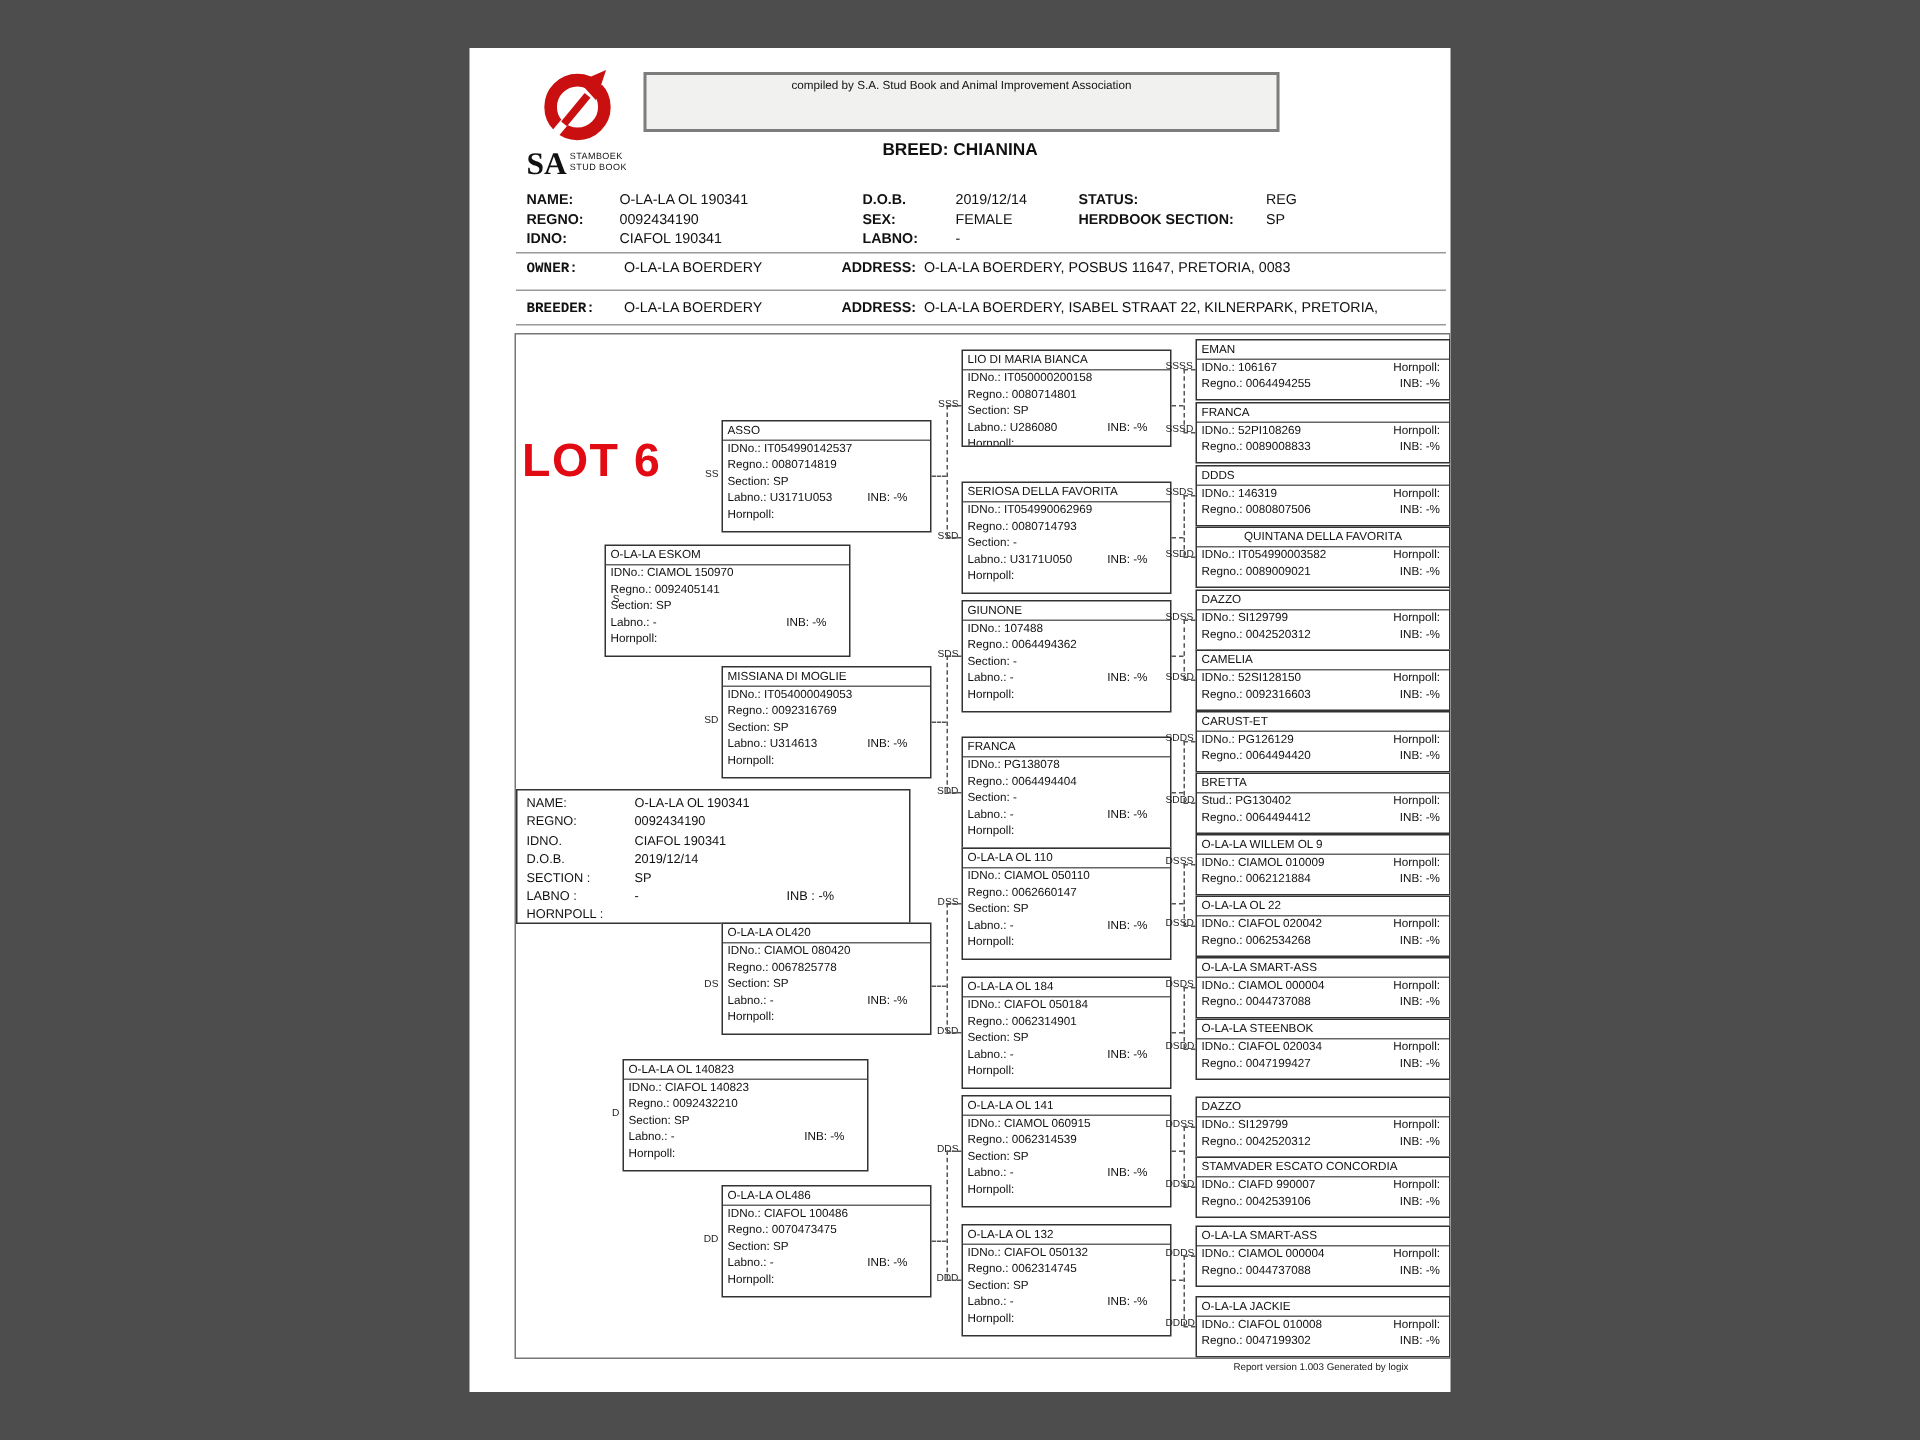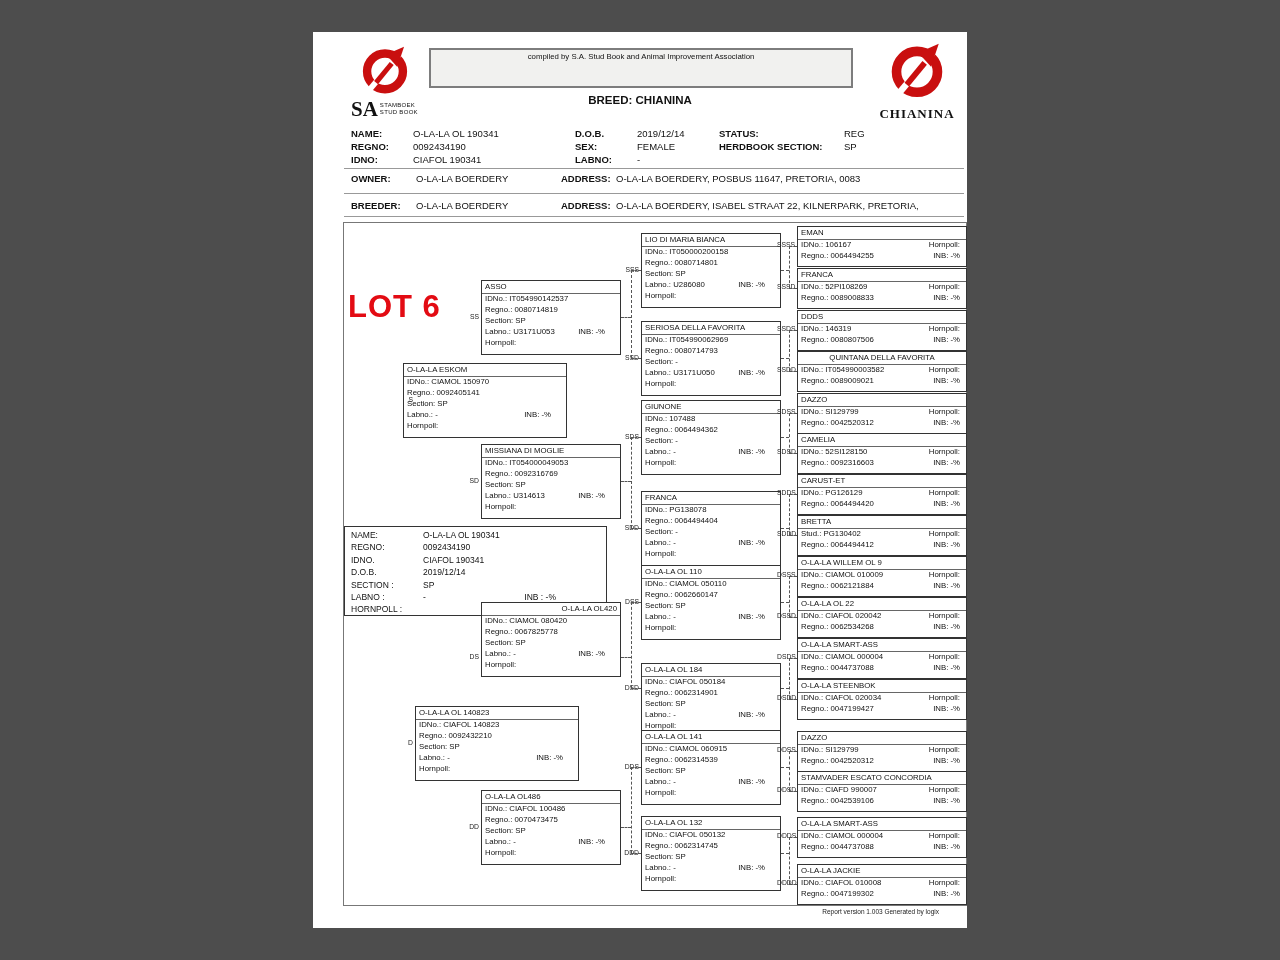--- a/index.html
+++ b/index.html
@@ -21,21 +21,21 @@
   .chianina{font-family:"Liberation Serif",serif;font-weight:bold;font-size:13px;letter-spacing:1px;}
   .breed{position:absolute;left:0;top:62px;width:100%;text-align:center;font-weight:bold;font-size:11.5px;}
 
   
   .info{position:absolute;left:38px;top:95px;right:6px;font-size:9.5px;line-height:13px;}
   .irow{display:flex;white-space:nowrap;}
   .il{font-weight:bold;}
   .w1{width:62px;} .wv1{width:162px;} .w2{width:62px;} .wv2{width:82px;} .w3{width:125px;} .wv3{flex:1;}
   .rule{position:absolute;left:31px;width:620px;height:0;border-top:1px solid #999;}
   .party{position:absolute;left:38px;font-size:9.5px;display:flex;white-space:nowrap;}
-  .pl{font-weight:bold;width:65px;} .pn{width:145px;} .pa{font-weight:bold;width:55px;} .pv{flex:1;}
+  .pl{font-weight:bold;width:65px;font-family:Liberation Mono, monospace;} .pn{width:145px;} .pa{font-weight:bold;width:55px;} .pv{flex:1;}
 
   
   .pedigree{position:absolute;left:30px;top:190px;width:624px;height:684px;border:1px solid #777;box-sizing:border-box;}
   .lot{position:absolute;left:4px;top:66px;color:#e30b13;font-weight:bold;font-size:31px;letter-spacing:1px;}
   .ped-box{position:absolute;background:#fff;border:1px solid #333;box-sizing:border-box;
            font-size:7.8px;line-height:10.9px;padding:1px 3px 0 3px;overflow:hidden;}
   .ped-box .nm{border-bottom:1px solid #666;margin:0 -3px;padding:0 3px;white-space:nowrap;}
   .frow{display:flex;white-space:nowrap;}
   .frow .rt{margin-left:auto;padding-right:12px;}
   .g5 .frow .rt{padding-right:3px;}
@@ -68,29 +68,20 @@
         <span>STAMBOEK</span><br>
         <span>STUD BOOK</span>
       </span>
     </div>
   </div>
 
   <div class="title-box">
     <div class="subtitle">compiled by S.A. Stud Book and Animal Improvement Association</div>
   </div>
 
-  <div class="logo-right">
-    <svg viewBox="0 0 100 104">
-      <circle cx="50" cy="58" r="32" fill="none" stroke="#c90f0f" stroke-width="15"></circle>
-      <line x1="18" y1="96" x2="80" y2="22" stroke="#ffffff" stroke-width="10"></line>
-      <line x1="34" y1="78" x2="62" y2="44" stroke="#c90f0f" stroke-width="9"></line>
-      <polygon points="84,14 52,28 72,50" fill="#c90f0f"></polygon>
-    </svg>
-    <div class="chianina">CHIANINA</div>
-  </div>
 
   <div class="breed">BREED: CHIANINA</div>
 
   <div class="info">
     <div class="irow">
       <span class="il w1">NAME:</span>
       <span class="wv1">O-LA-LA OL 190341</span>
       <span class="il w2">D.O.B.</span>
       <span class="wv2">2019/12/14</span>
       <span class="il w3">STATUS:</span>
@@ -238,21 +229,21 @@
         </div>
         <div class="frow">
           <span>Labno.: U314613</span>
           <span class="rt">INB: -%</span>
         </div>
         <div class="frow">
           <span>Hornpoll:</span>
         </div>
       </div>
       <div class="gen-label" style="left: 117px; top: 253.5px;">SD</div>
-      <div class="ped-box" style="left: 137px; top: 379px; width: 140px; height: 75px; text-align: right;">
+      <div class="ped-box" style="left: 137px; top: 392px; width: 140px; height: 75px;">
         <div class="nm">O-LA-LA OL420</div>
         <div class="frow">
           <span>IDNo.: CIAMOL 080420</span>
         </div>
         <div class="frow">
           <span>Regno.: 0067825778</span>
         </div>
         <div class="frow">
           <span>Section: SP</span>
         </div>
@@ -278,21 +269,21 @@
         </div>
         <div class="frow">
           <span>Labno.: -</span>
           <span class="rt">INB: -%</span>
         </div>
         <div class="frow">
           <span>Hornpoll:</span>
         </div>
       </div>
       <div class="gen-label" style="left: 117px; top: 599.5px;">DD</div>
-      <div class="ped-box" style="left: 297px; top: 10px; width: 140px; height: 75px;">
+      <div class="ped-box" style="left: 297px; top: 10px; width: 140px; height: 65px;">
         <div class="nm">LIO DI MARIA BIANCA</div>
         <div class="frow">
           <span>IDNo.: IT050000200158</span>
         </div>
         <div class="frow">
           <span>Regno.: 0080714801</span>
         </div>
         <div class="frow">
           <span>Section: SP</span>
         </div>
@@ -378,21 +369,21 @@
         </div>
         <div class="frow">
           <span>Labno.: -</span>
           <span class="rt">INB: -%</span>
         </div>
         <div class="frow">
           <span>Hornpoll:</span>
         </div>
       </div>
       <div class="gen-label" style="left: 277px; top: 374.5px;">DSS</div>
-      <div class="ped-box" style="left: 297px; top: 440px; width: 140px; height: 75px;">
+      <div class="ped-box" style="left: 297px; top: 428px; width: 140px; height: 75px;">
         <div class="nm">O-LA-LA OL 184</div>
         <div class="frow">
           <span>IDNo.: CIAFOL 050184</span>
         </div>
         <div class="frow">
           <span>Regno.: 0062314901</span>
         </div>
         <div class="frow">
           <span>Section: SP</span>
         </div>

